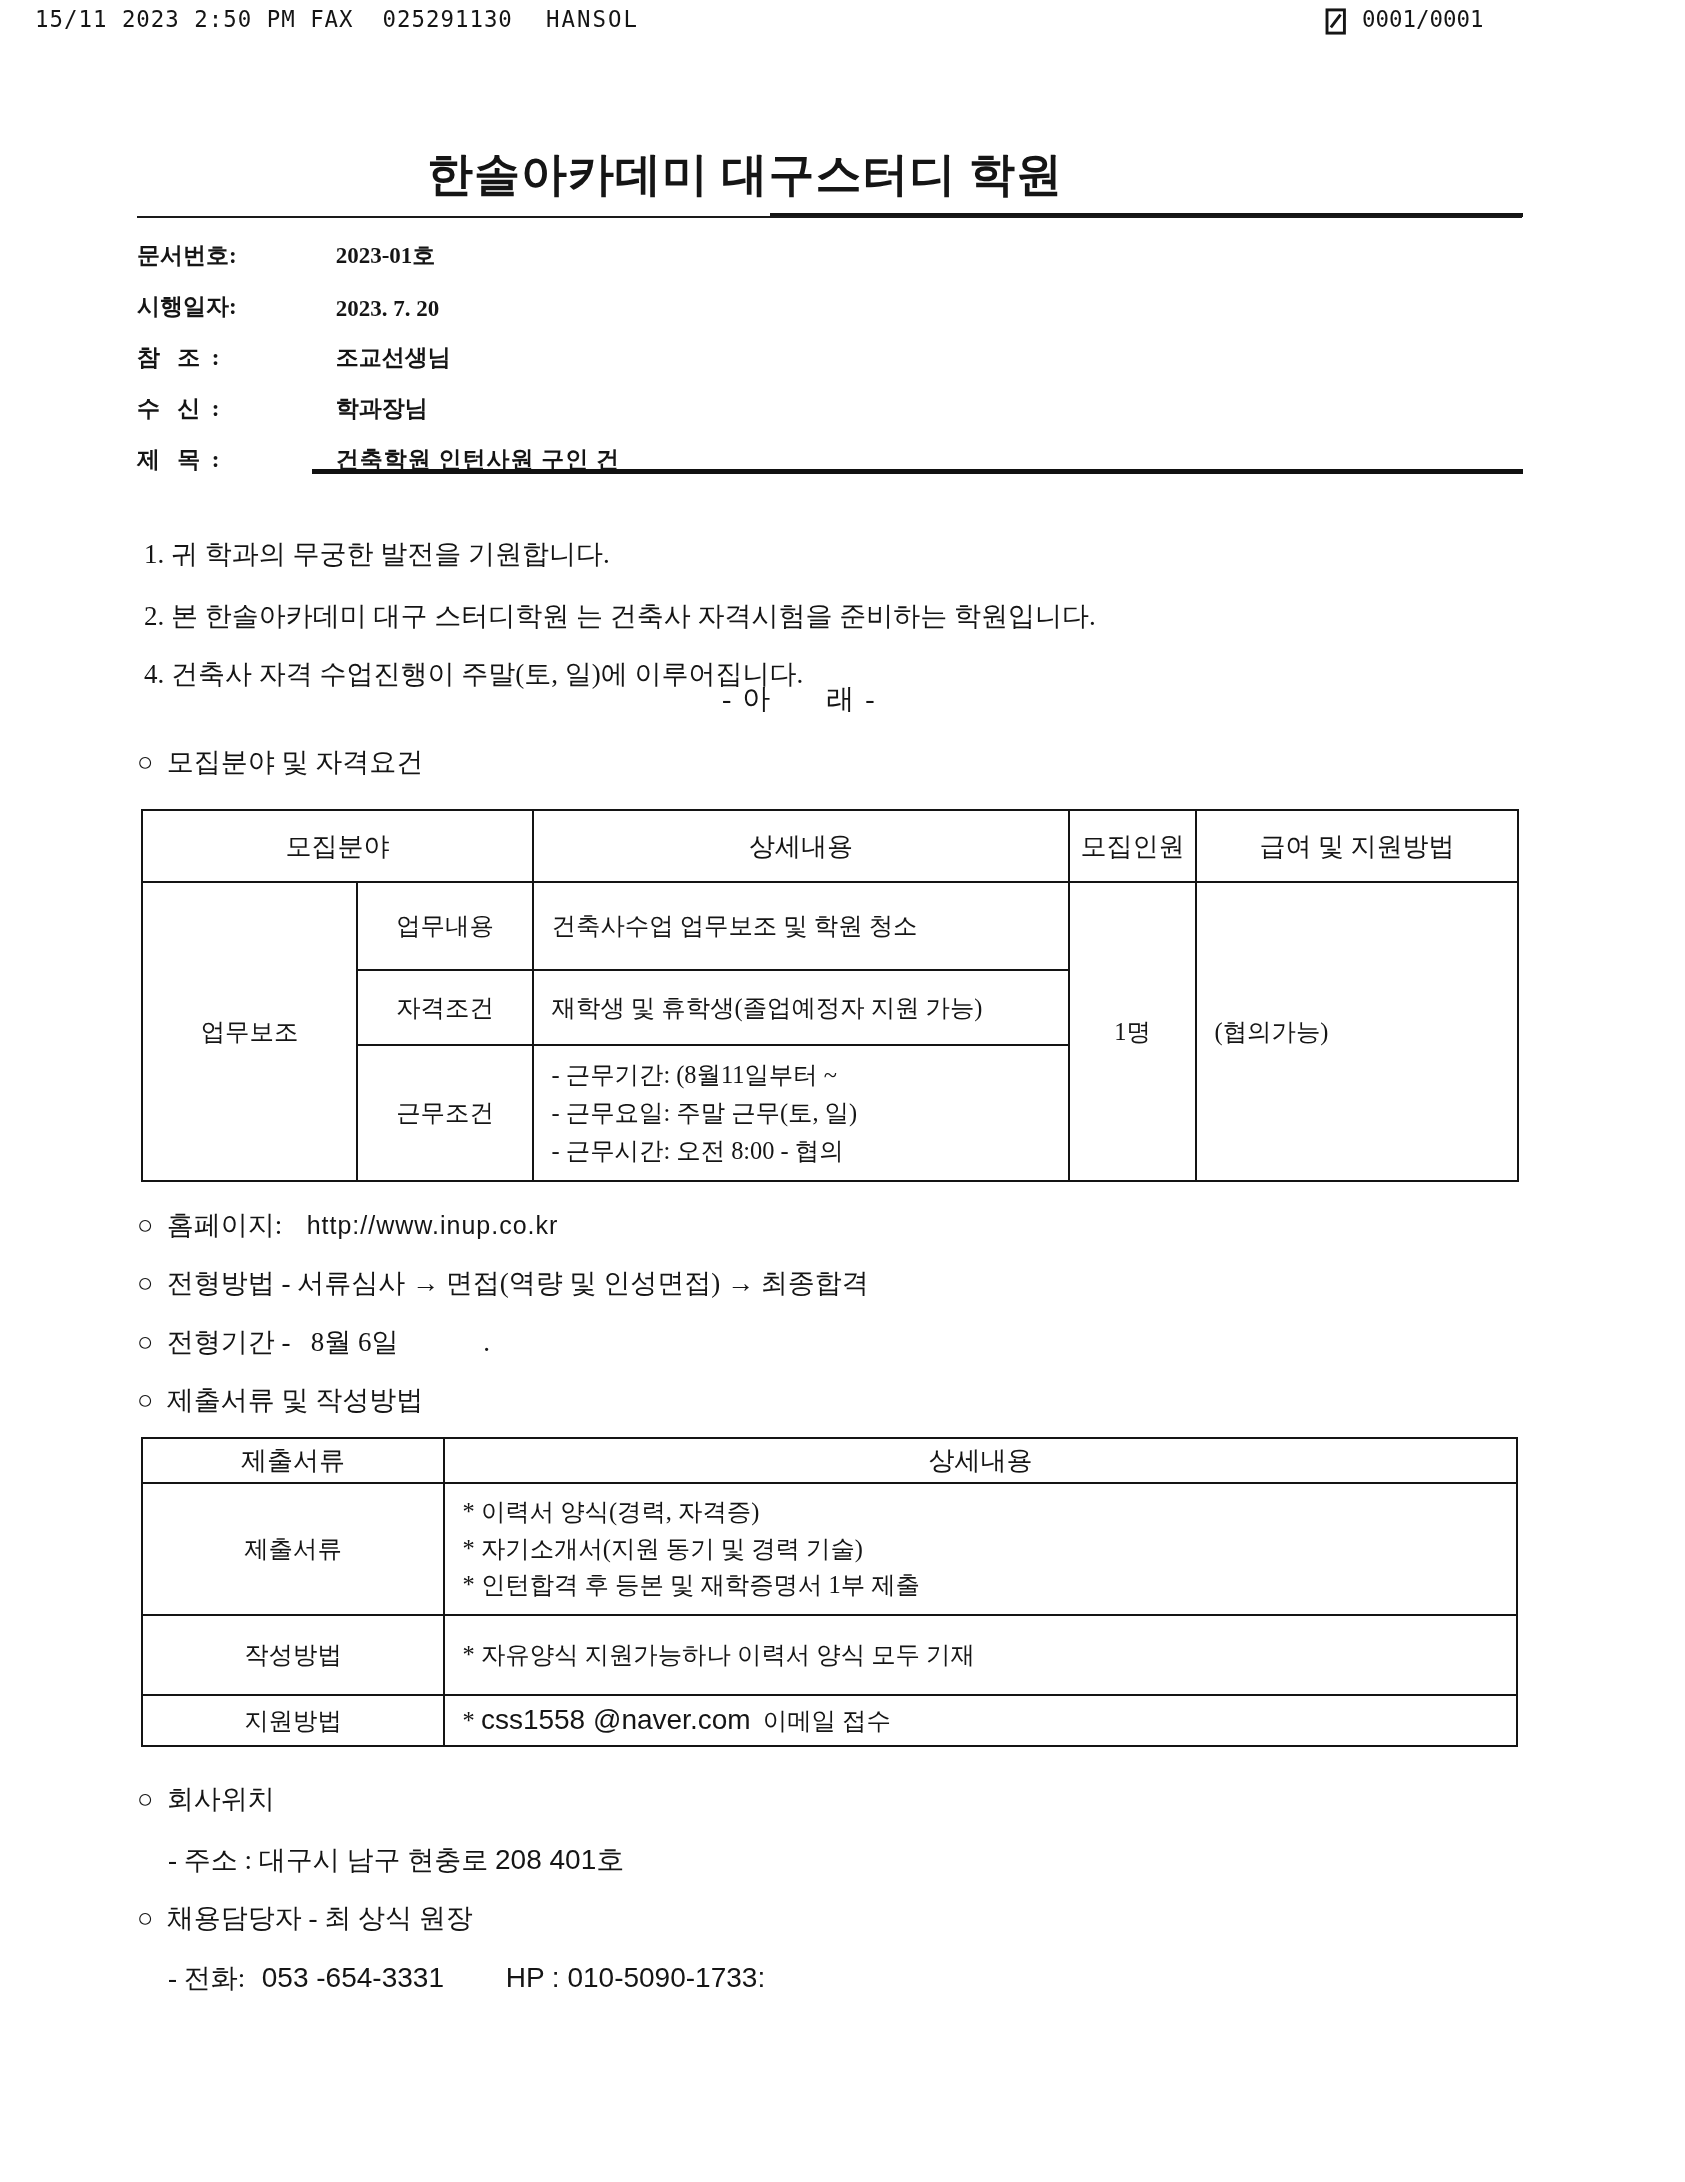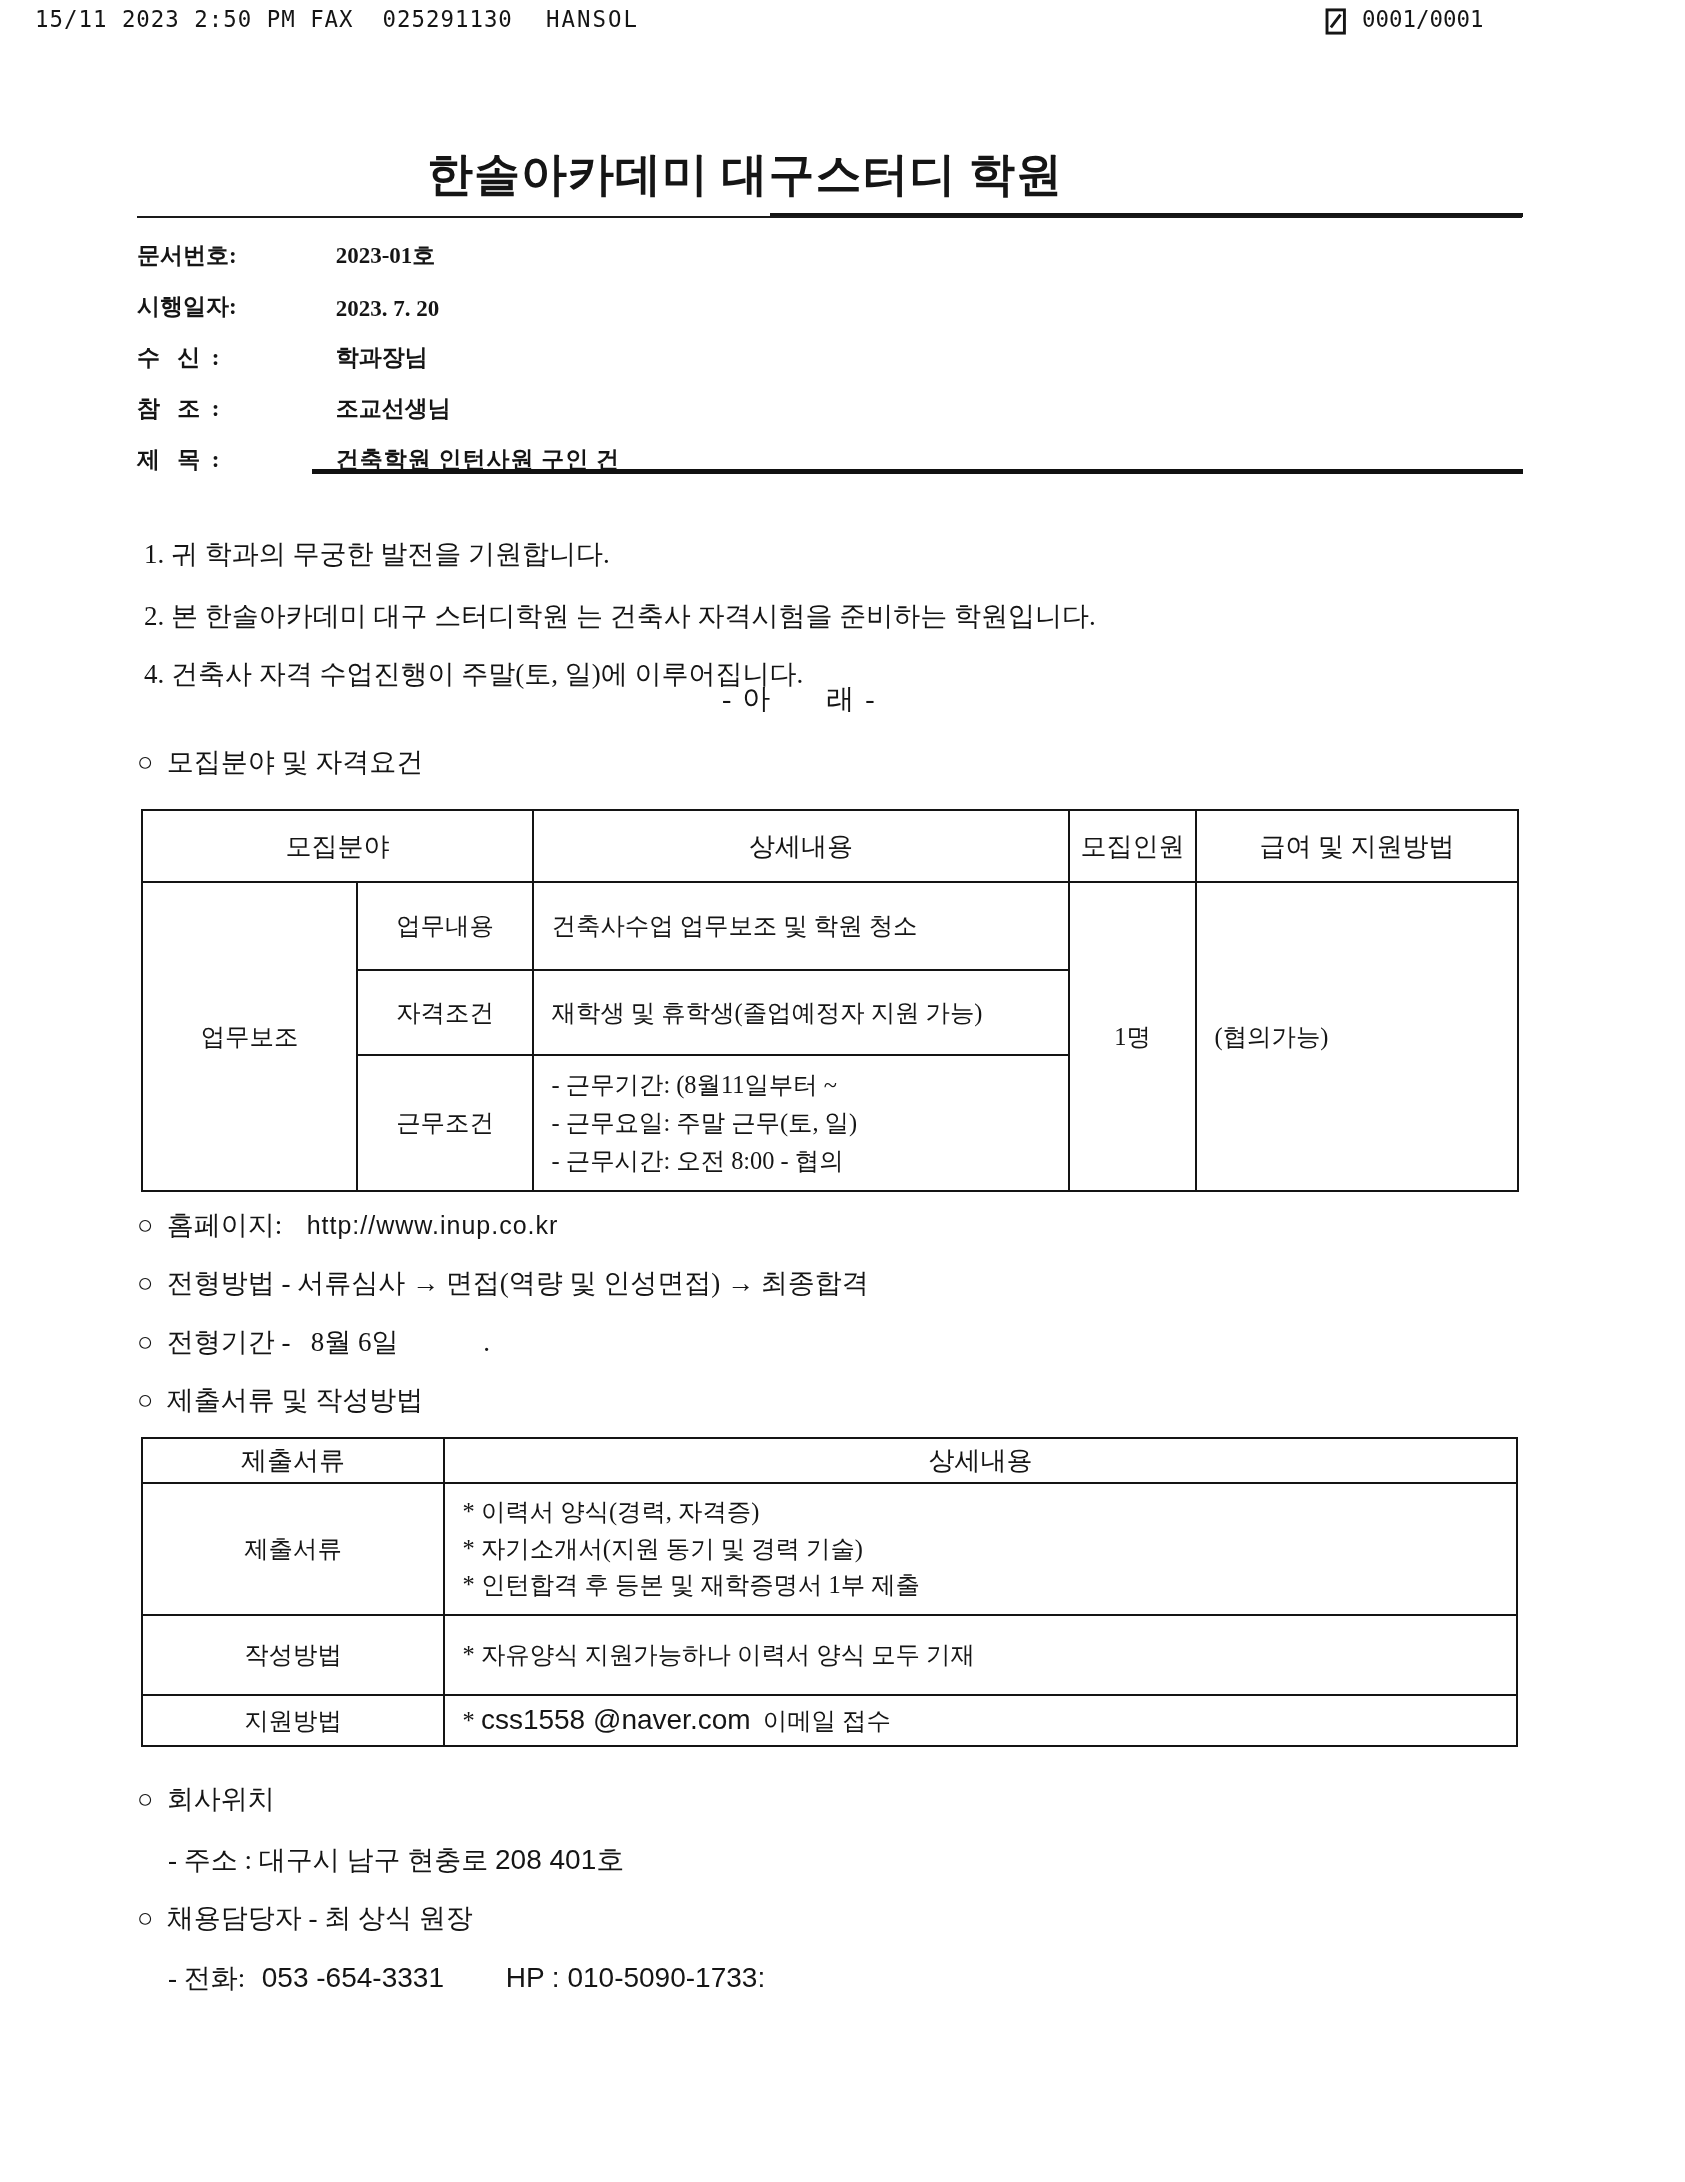--- a/index.html
+++ b/index.html
@@ -95,26 +95,26 @@
 <div class="abs doc-info">
   <div class="doc-row">
     <span class="lbl" data-bind="doc_info.rows.0.label">문서번호:</span>
     <span class="val" data-bind="doc_info.rows.0.value">2023-01호</span>
   </div>
   <div class="doc-row">
     <span class="lbl" data-bind="doc_info.rows.1.label">시행일자:</span>
     <span class="val" data-bind="doc_info.rows.1.value">2023. 7. 20</span>
   </div>
   <div class="doc-row">
+    <span class="lbl" data-bind="doc_info.rows.3.label">참   조  :</span>
+    <span class="val" data-bind="doc_info.rows.3.value">조교선생님</span>
+  </div>
+  <div class="doc-row">
     <span class="lbl" data-bind="doc_info.rows.2.label">수   신  :</span>
     <span class="val" data-bind="doc_info.rows.2.value">학과장님</span>
-  </div>
-  <div class="doc-row">
-    <span class="lbl" data-bind="doc_info.rows.3.label">참   조  :</span>
-    <span class="val" data-bind="doc_info.rows.3.value">조교선생님</span>
   </div>
   <div class="doc-row subject">
     <span class="lbl" data-bind="doc_info.rows.4.label">제   목  :</span>
     <span class="val" data-bind="doc_info.rows.4.value">건축학원 인턴사원 구인 건</span>
   </div>
 </div>
 <div class="abs subject-rule"></div>
 
 <p class="abs para p1" data-bind="body.line1">1. 귀 학과의 무궁한 발전을 기원합니다.</p>
 <p class="abs para p2" data-bind="body.line2">2. 본 한솔아카데미 대구 스터디학원 는 건축사 자격시험을 준비하는 학원입니다.</p>
@@ -138,21 +138,21 @@
     <th data-bind="recruit_section.table.col_headcount">모집인원</th>
     <th data-bind="recruit_section.table.col_salary">급여 및 지원방법</th>
   </tr>
   <tr style="height:88px">
     <td rowspan="3" class="c" data-bind="recruit_section.table.category">업무보조</td>
     <td class="c" data-bind="recruit_section.table.row_work.label">업무내용</td>
     <td class="l" data-bind="recruit_section.table.row_work.detail">건축사수업 업무보조 및 학원 청소</td>
     <td rowspan="3" class="c" data-bind="recruit_section.table.headcount">1명</td>
     <td rowspan="3" class="l" data-bind="recruit_section.table.salary">(협의가능)</td>
   </tr>
-  <tr style="height:85px">
+  <tr style="height:75px">
     <td class="c" data-bind="recruit_section.table.row_qual.label">자격조건</td>
     <td class="l" data-bind="recruit_section.table.row_qual.detail">재학생 및 휴학생(졸업예정자 지원 가능)</td>
   </tr>
   <tr style="height:136px">
     <td class="c" data-bind="recruit_section.table.row_cond.label">근무조건</td>
     <td class="l cond-lines">
       <div data-bind="recruit_section.table.row_cond.line1">- 근무기간: (8월11일부터 ~</div>
       <div data-bind="recruit_section.table.row_cond.line2">- 근무요일: 주말 근무(토, 일)</div>
       <div data-bind="recruit_section.table.row_cond.line3">- 근무시간: 오전 8:00 - 협의</div>
     </td>

